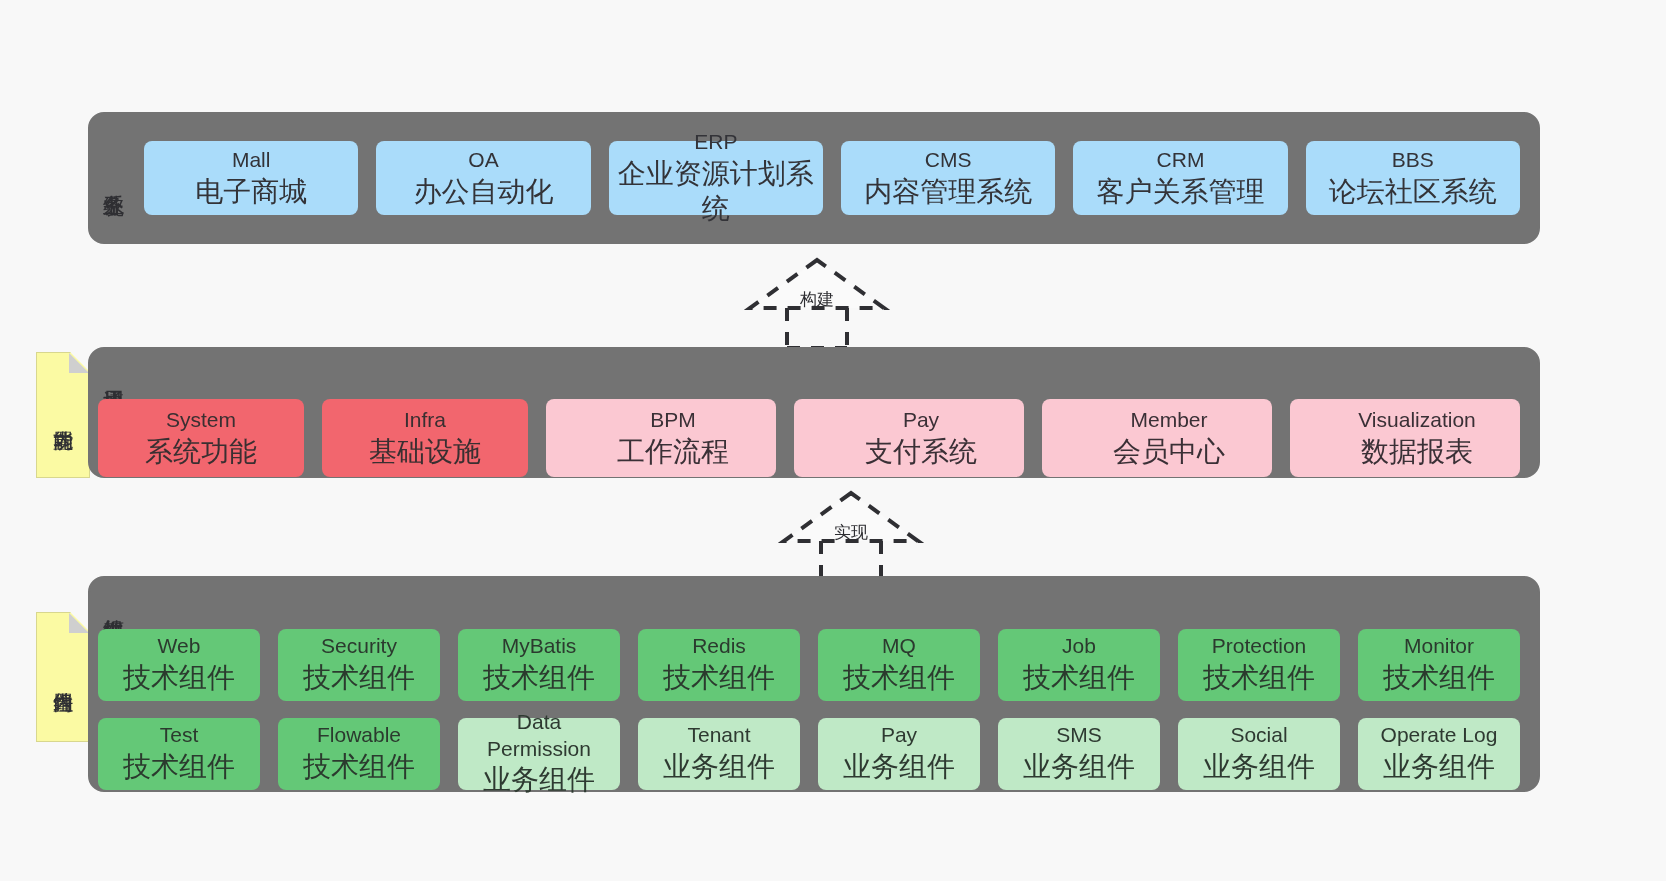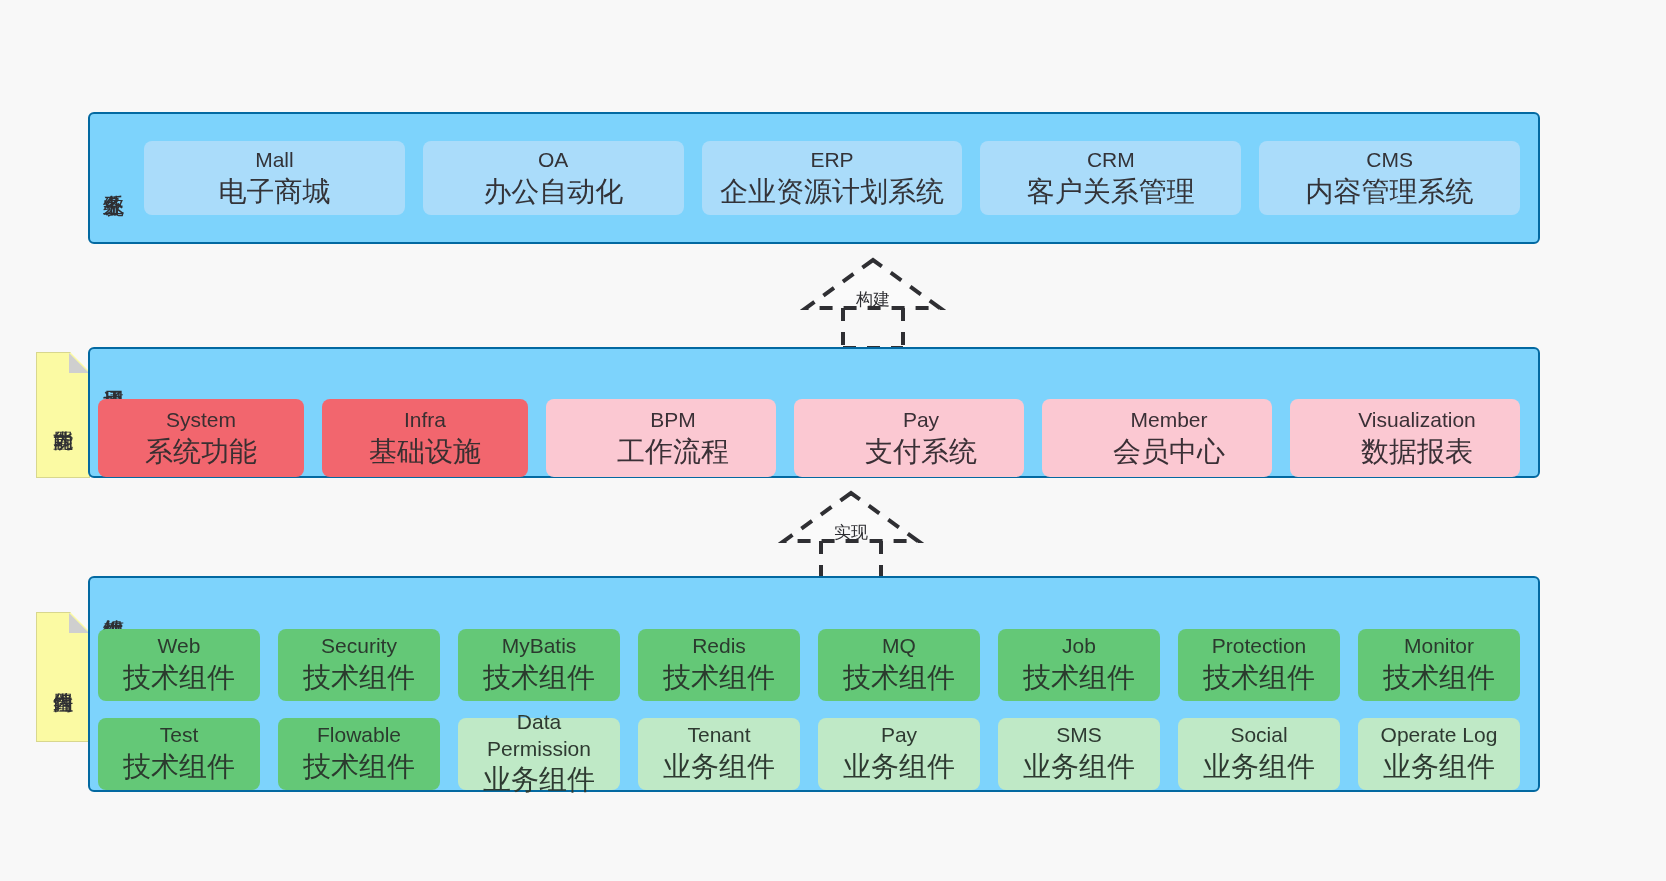--- a/index.html
+++ b/index.html
@@ -9,23 +9,23 @@
     font-family:"Liberation Sans","DejaVu Sans",sans-serif;
     color:#333;
     overflow:hidden;
     position:relative;
   }
   #stage{position:absolute;left:0;top:0;width:1666px;height:881px;}
 
   
   .layer{
     position:absolute;
-    background:#7dd3fc;
-    border:2px solid #0369a1;
-    border-radius:6px;
+    background:#737373;
+    border:2px solid #737373;
+    border-radius:16px;
     box-sizing:border-box;
     display:flex;
     align-items:stretch;
   }
   .layer-title{
     width:46px;
     flex:0 0 46px;
     display:flex;
     align-items:center;
     justify-content:center;
@@ -123,21 +123,21 @@
     left:50%;
     transform:translateX(-50%);
     top:32px;
     font-size:17px;
     color:#2f2f33;
     background:transparent;
     padding:0 3px;
     white-space:nowrap;
     user-select:none;
   }
-  #conn-build     {left:788px; top:256px; width:170px; height:94px;}
+  #conn-build     {left:732px; top:256px; width:170px; height:94px;}
   #conn-implement {left:766px; top:489px; width:170px; height:94px;}
 </style>
 </head>
 <body>
 
 <div id="stage">
 
   <div class="layer" id="layer-business">
     <div class="layer-title">业务系统</div>
     <div class="cells">
@@ -148,26 +148,30 @@
         </div>
         <div class="cell c-blue">
           <span class="en">OA</span>
           <span class="cn">办公自动化</span>
         </div>
         <div class="cell c-blue">
           <span class="en">ERP</span>
           <span class="cn">企业资源计划系统</span>
         </div>
         <div class="cell c-blue">
+          <span class="en">CMS</span>
+          <span class="cn">内容管理系统</span>
+        </div>
+        <div class="cell c-blue">
           <span class="en">CRM</span>
           <span class="cn">客户关系管理</span>
         </div>
         <div class="cell c-blue">
-          <span class="en">CMS</span>
-          <span class="cn">内容管理系统</span>
+          <span class="en">BBS</span>
+          <span class="cn">论坛社区系统</span>
         </div>
       </div>
     </div>
   </div>
 
   <div class="connector" id="conn-build">
     <svg width="170" height="94" viewBox="0 0 170 94">
 
       <path d="M85 4 L18 52 L152 52 Z" fill="#fafafa" stroke="#2f2f33" stroke-width="4" stroke-dasharray="13 11" stroke-linecap="butt"></path>
 

